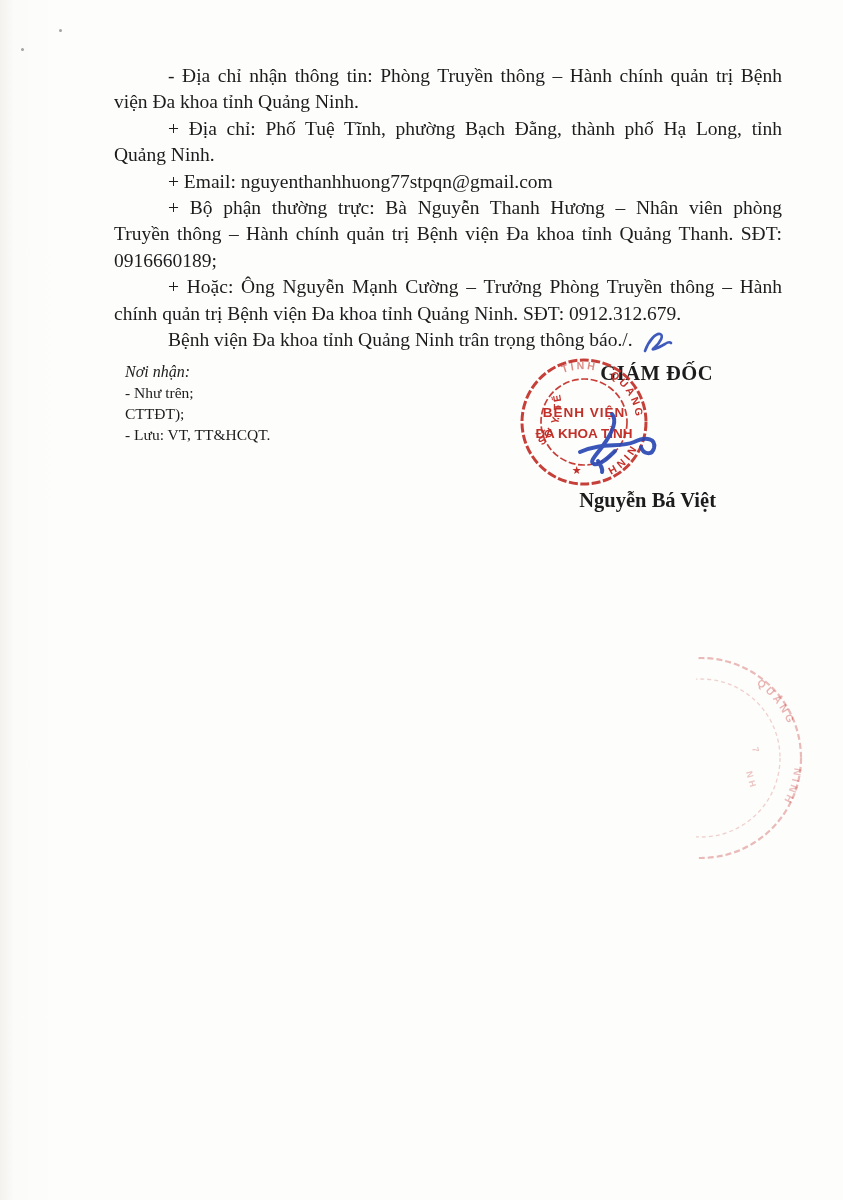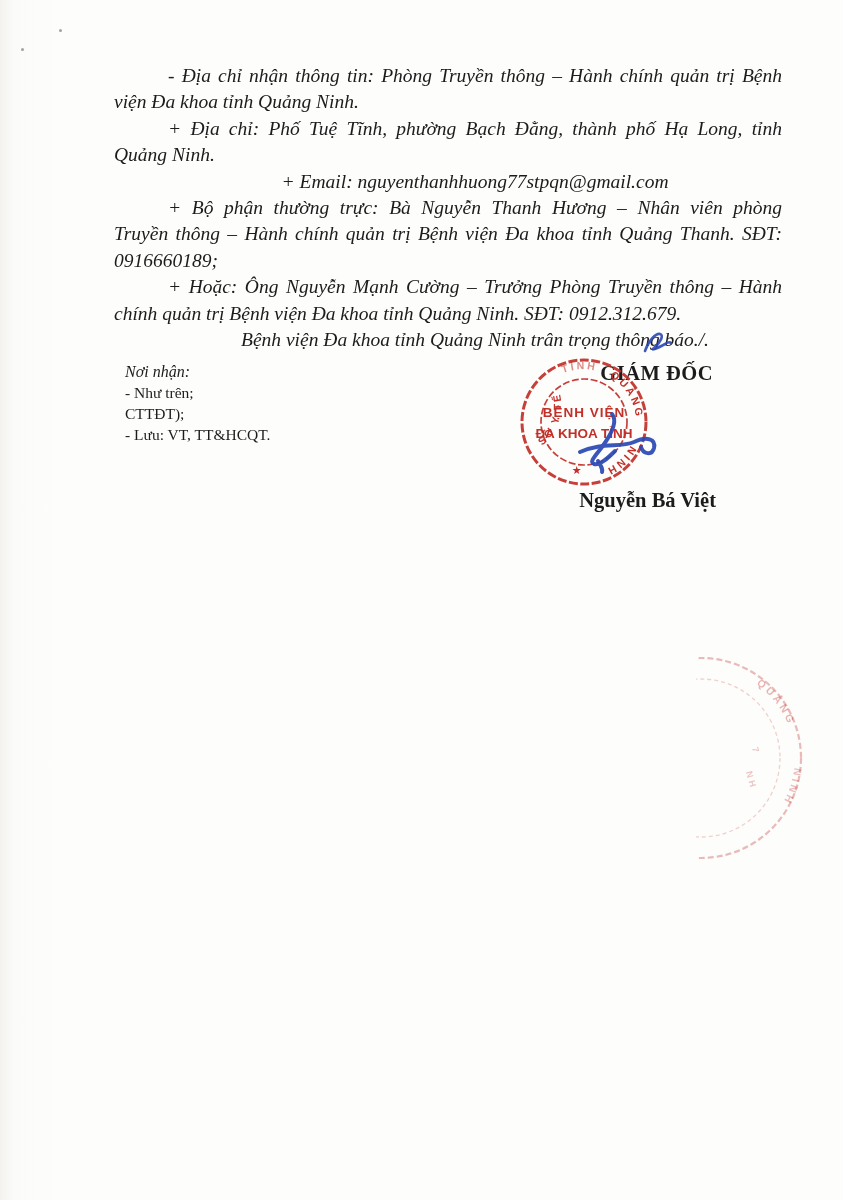--- a/index.html
+++ b/index.html
@@ -9,23 +9,23 @@
     background:linear-gradient(90deg,#f3f2ef 0px,#fbfbf9 14px,#fdfdfc 60px,#fdfdfc 100%);
     font-family:"Liberation Serif","DejaVu Serif",serif;
     color:#1c1c1c;
     overflow:hidden;
   }
   .speck{position:absolute;background:#5a5a5a;border-radius:50%;opacity:.55;}
   .body-text{
     position:absolute;left:114px;top:63px;width:668px;
     font-size:19.5px;line-height:26.4px;
   }
-  .line{height:26.4px;box-sizing:border-box;white-space:nowrap;font-style:italic;}
+  .line{height:26.4px;box-sizing:border-box;white-space:nowrap;}
   .just{white-space:normal;text-align:justify;text-align-last:justify;overflow:hidden;}
-  .first{padding-left:54px;text-align:center;}
+  .first{padding-left:54px;}
   .recipients{
     position:absolute;left:125px;top:361px;width:240px;
     font-size:15.5px;line-height:21px;
   }
   .recipients .label{font-weight:normal;font-style:italic;font-size:16px;}
   .sig-title{
     position:absolute;left:508px;top:362px;width:205px;
     text-align:right;font-weight:bold;font-size:20.5px;
     letter-spacing:.5px;z-index:2;
   }

